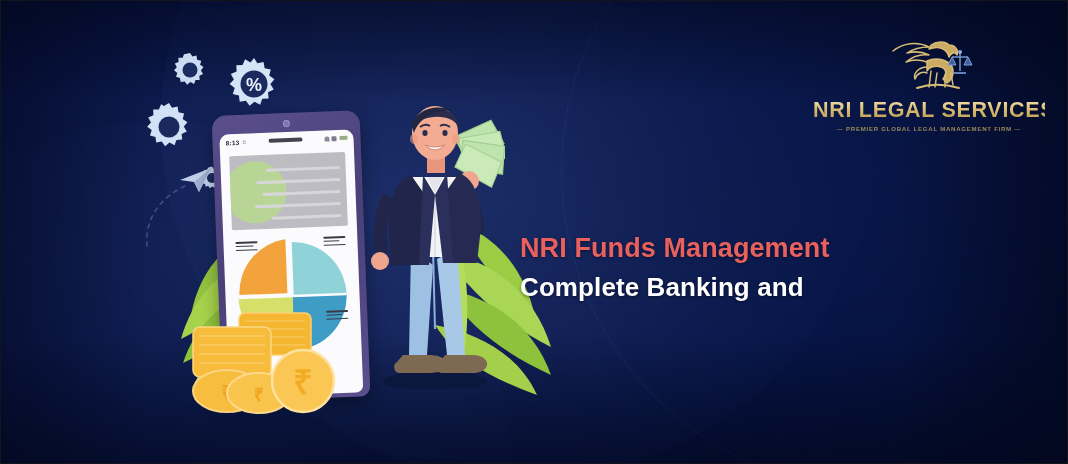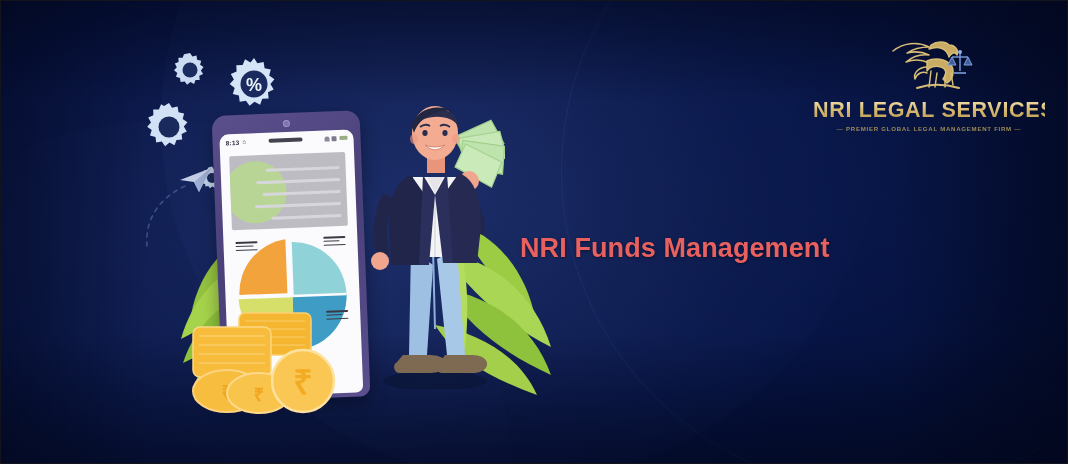--- a/index.html
+++ b/index.html
@@ -401,15 +401,16 @@
     <div class="logo-name">NRI LEGAL SERVICES</div>
     <div class="logo-tag">
       <span class="dash">—</span>
       <span>PREMIER GLOBAL LEGAL MANAGEMENT FIRM</span>
       <span class="dash">—</span>
     </div>
   </div>
 
   <div class="headline">
     <div class="h-accent">NRI Funds Management</div>
+    <div class="h-main">Complete Banking and</div>
   </div>
 
 </div>
 
 </body></html>

